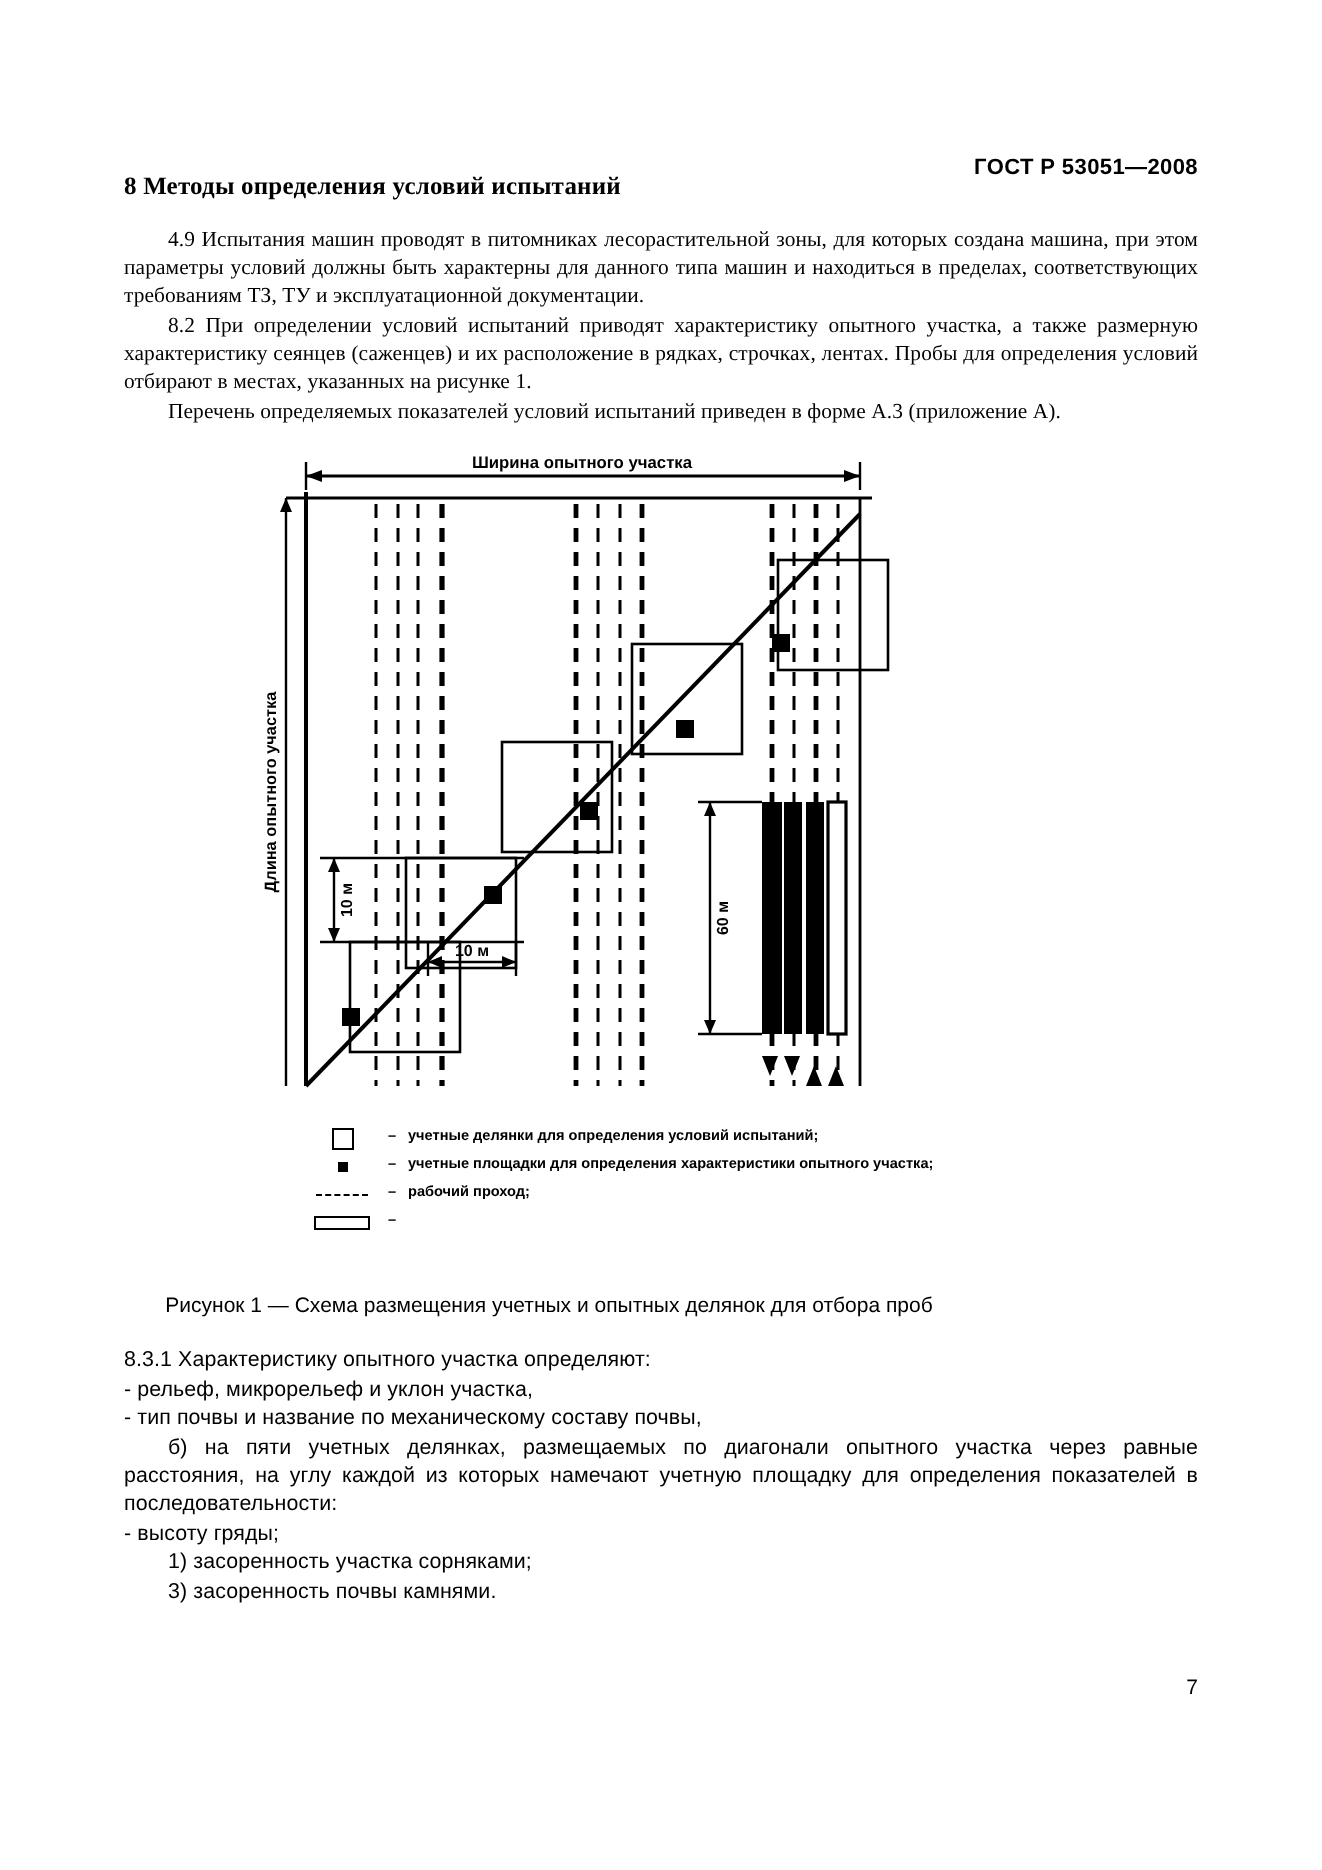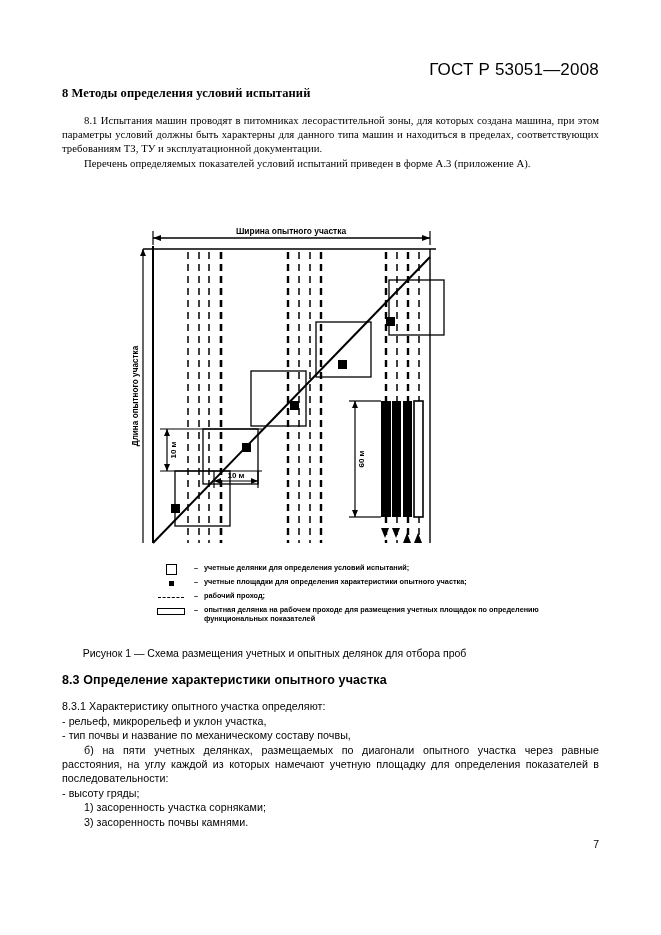--- a/index.html
+++ b/index.html
@@ -19,23 +19,23 @@
     position: absolute;
     left: 0; top: 0;
     width: 661px;
     height: 935px;
     background: #ffffff;
   }
   
   .header {
     position: absolute;
     right: 62px;
-    top: 60px;
-    font-size: 17px;
-    font-weight: normal;
+    top: 78px;
+    font-size: 11px;
+    font-weight: bold;
     letter-spacing: 0.2px;
     white-space: nowrap;
   }
   
   .content {
     position: absolute;
     left: 62px;
     top: 86px;
     width: 537px;
     font-family: Liberation Serif, serif;
@@ -137,21 +137,22 @@
 </style>
 </head>
 <body>
 
 <div class="page">
 
   <div class="header">ГОСТ Р 53051—2008</div>
 
   <div class="content">
     <h2 class="section-title">8 Методы определения условий испытаний</h2>
-    <p class="para">8.1 Испытания машин проводят в питомниках лесорастительной зоны, для которых создана машина, при этом параметры условий должны быть характерны для данного типа машин и находиться в пределах, соответствующих требованиям ТЗ, ТУ и эксплуатационной документации.</p>
+    <p class="para">4.9 Испытания машин проводят в питомниках лесорастительной зоны, для которых создана машина, при этом параметры условий должны быть характерны для данного типа машин и находиться в пределах, соответствующих требованиям ТЗ, ТУ и эксплуатационной документации.</p>
+    <p class="para">8.2 При определении условий испытаний приводят характеристику опытного участка, а также размерную характеристику сеянцев (саженцев) и их расположение в рядках, строчках, лентах. Пробы для определения условий отбирают в местах, указанных на рисунке 1.</p>
     <p class="para">Перечень определяемых показателей условий испытаний приведен в форме А.3 (приложение А).</p>
   </div>
 
   <svg class="figure" width="661" height="935" viewBox="0 0 661 935" xmlns="http://www.w3.org/2000/svg">
 
     <g stroke="#000">
       <line x1="153" y1="238" x2="430" y2="238" stroke-width="1.4"></line>
 
       <polygon points="153,238 161,235 161,241" fill="#000" stroke="none"></polygon>
       <polygon points="430,238 422,235 422,241" fill="#000" stroke="none"></polygon>
@@ -280,28 +281,26 @@
       </span>
       <span class="legend-dash">–</span>
       <span>рабочий проход;</span>
     </div>
 
     <div class="legend-row">
       <span class="legend-sym">
         <span class="sym-bar"></span>
       </span>
       <span class="legend-dash">–</span>
-      <span>опытная делянка на рабочем проходе для размещения учетных площадок по определению функциональных показателей</span>
     </div>
   </div>
 
   <div class="fig-caption">Рисунок 1 — Схема размещения учетных и опытных делянок для отбора проб</div>
 
   <div class="content2">
-    <h2 class="section-title">8.3 Определение характеристики опытного участка</h2>
     <p class="para noindent">8.3.1 Характеристику опытного участка определяют:</p>
     <p class="para noindent">- рельеф, микрорельеф и уклон участка,</p>
     <p class="para noindent">- тип почвы и название по механическому составу почвы,</p>
     <p class="para">б) на пяти учетных делянках, размещаемых по диагонали опытного участка через равные расстояния, на углу каждой из которых намечают учетную площадку для определения показателей в последовательности:</p>
     <p class="para noindent">- высоту гряды;</p>
     <p class="para">1) засоренность участка сорняками;</p>
     <p class="para">3) засоренность почвы камнями.</p>
   </div>
 
   <div class="pageno">7</div>

